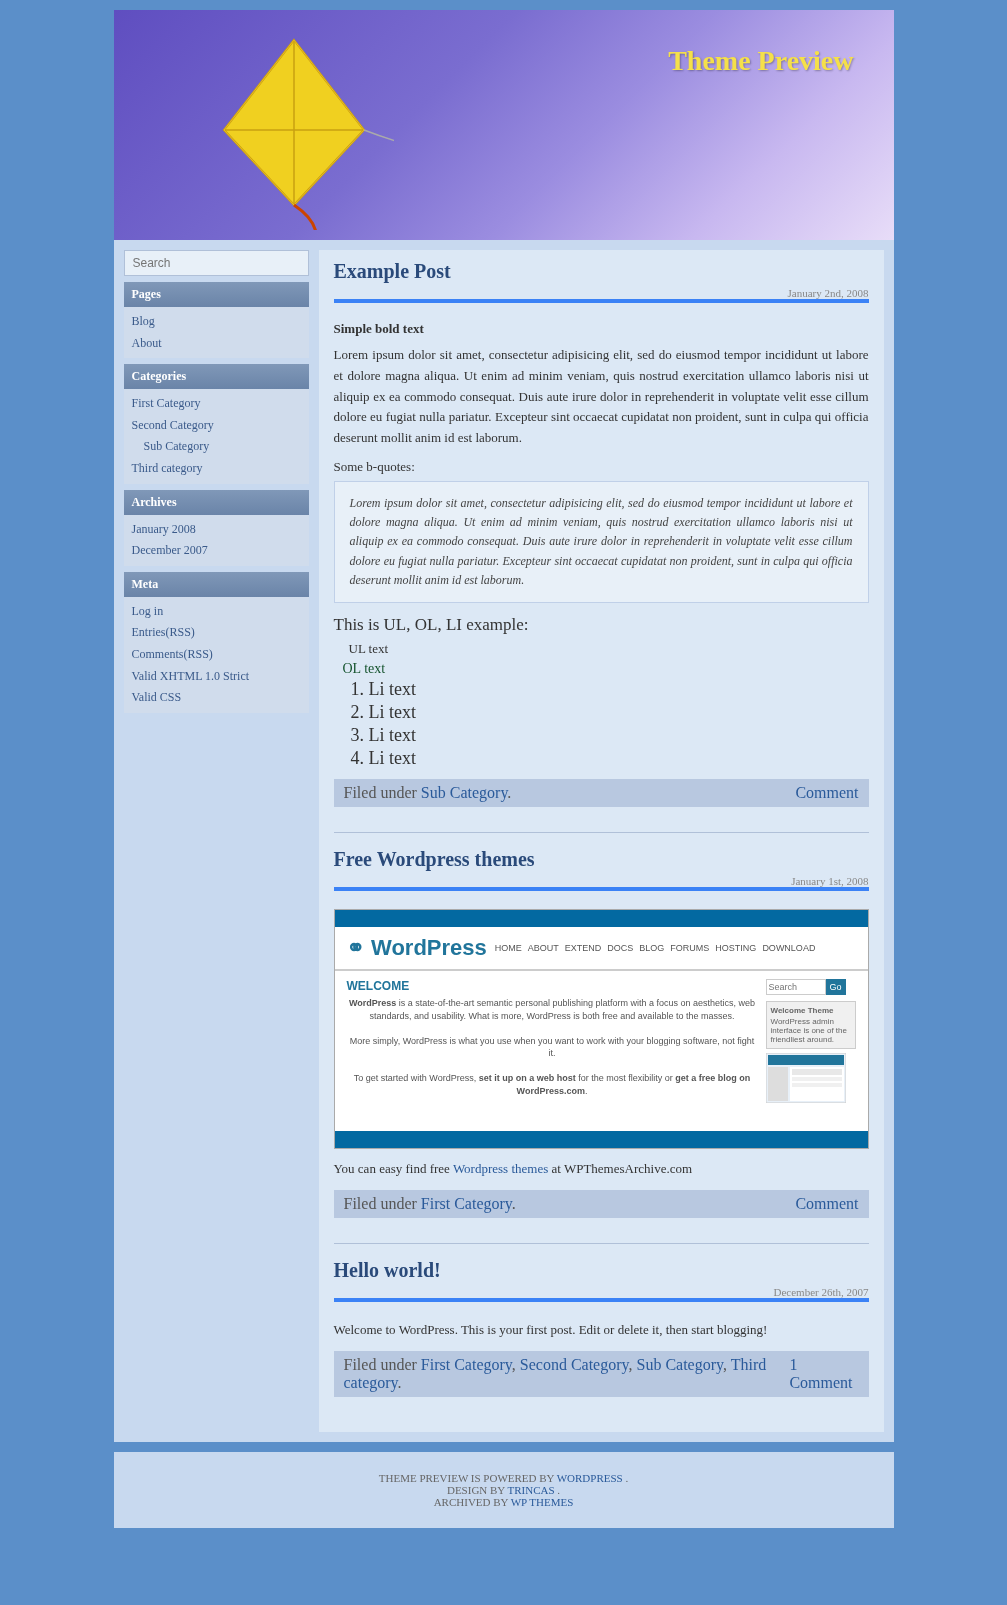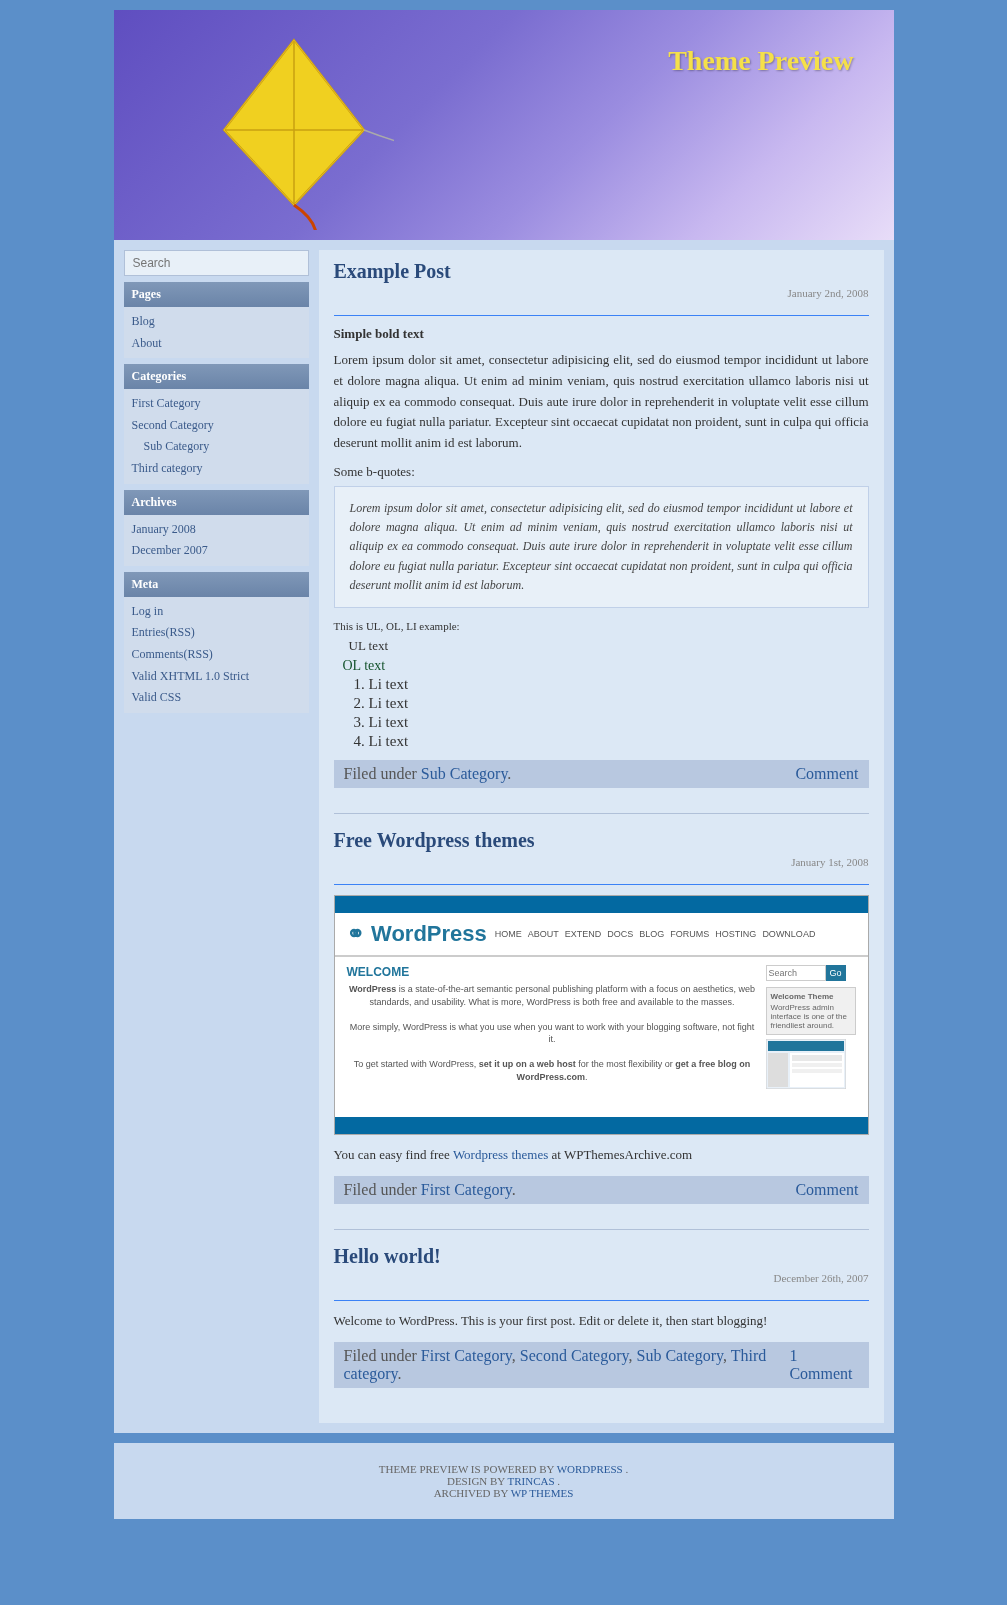--- a/index.html
+++ b/index.html
@@ -106,23 +106,23 @@
       font-size: 20px;
       font-weight: bold;
       color: #2a4a7a;
       margin-bottom: 4px;
       font-family: Georgia, serif;
     }
     .post-date {
       text-align: right;
       font-size: 11px;
       color: #888;
-      margin-bottom: 10px;
-      border-bottom: 1px solid #3b82f6;
-      padding-bottom: 16px;
+      margin-bottom: 18px;
+      border-bottom: 4px solid #3b82f6;
+      padding-bottom: 0;
     }
     .post-subtitle {
       font-weight: bold;
       font-size: 13px;
       margin-bottom: 8px;
       color: #333;
     }
     .post-body {
       font-size: 13px;
       line-height: 1.6;
@@ -140,39 +140,39 @@
       border: 1px solid #c0d0e8;
       padding: 12px 15px;
       margin-bottom: 12px;
       font-style: italic;
       font-size: 12px;
       line-height: 1.6;
       color: #444;
       text-align: justify;
     }
     .list-example-label {
-      font-size: 11px;
+      font-size: 17px;
       color: #333;
       margin-bottom: 6px;
     }
     .ul-text {
       font-size: 13px;
       color: #333;
       margin-left: 15px;
       margin-bottom: 4px;
     }
     .ol-text {
       font-size: 14px;
       color: #14532d;
       margin-left: 9px;
       margin-bottom: 2px;
     }
     .ol-list {
       margin-left: 35px;
-      font-size: 15px;
+      font-size: 18px;
       color: #333;
     }
     .ol-list li {
       margin-bottom: 2px;
     }
     .post-footer {
       background: #b8c8e0;
       padding: 5px 10px;
       font-size: 16px;
       color: #555;

